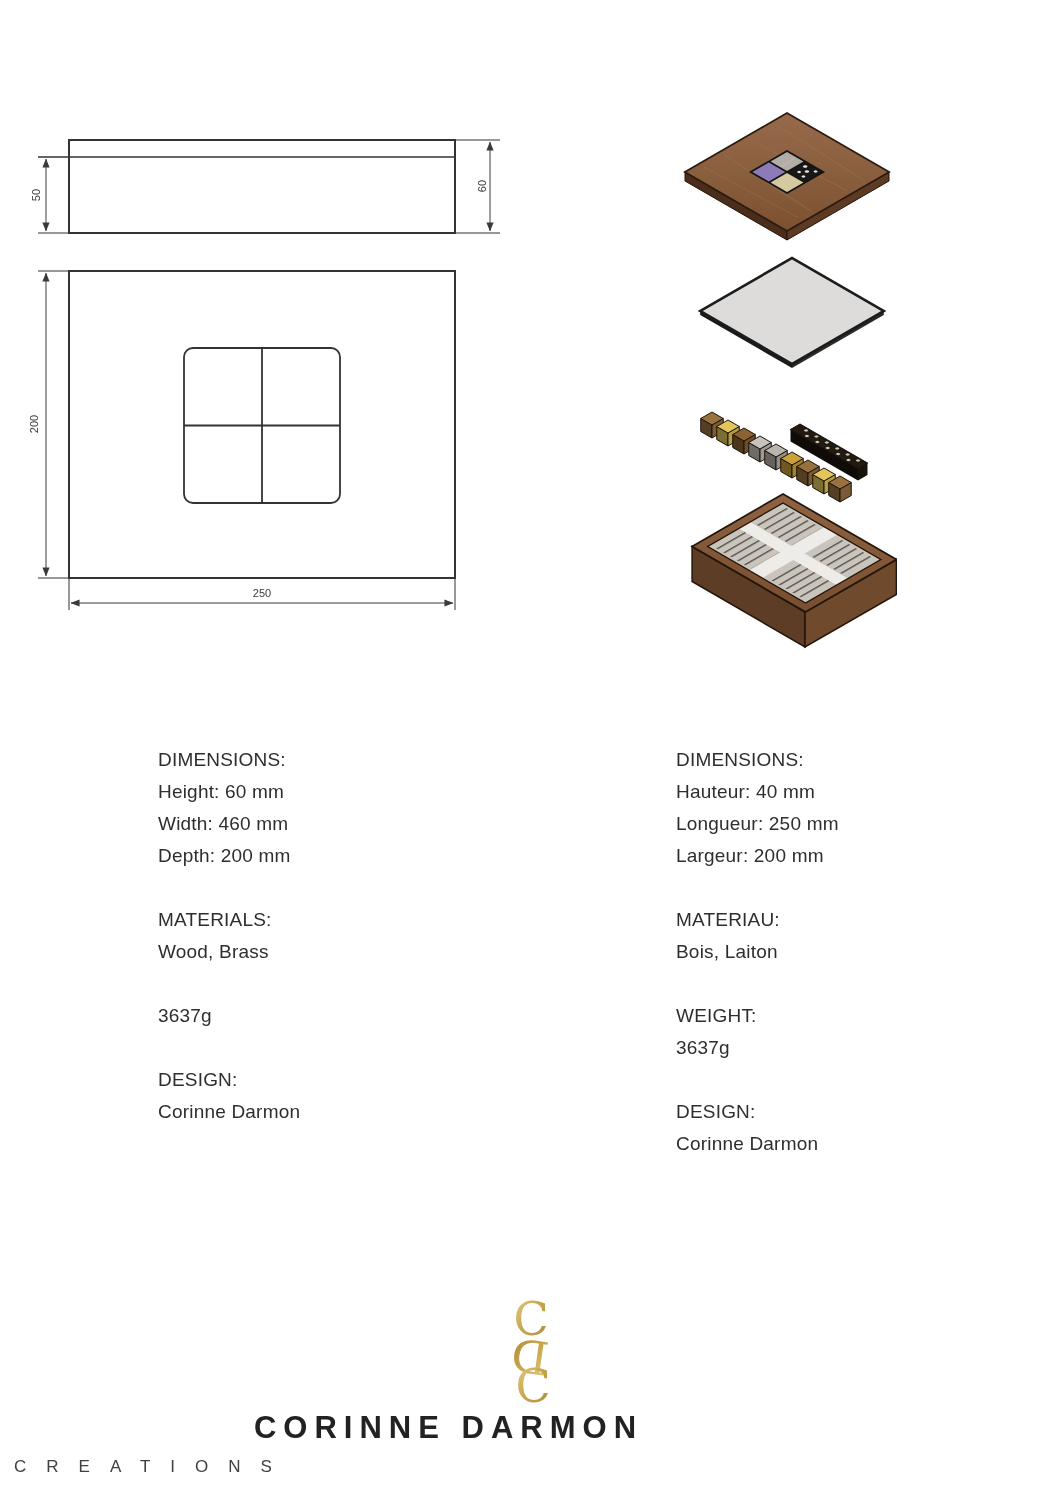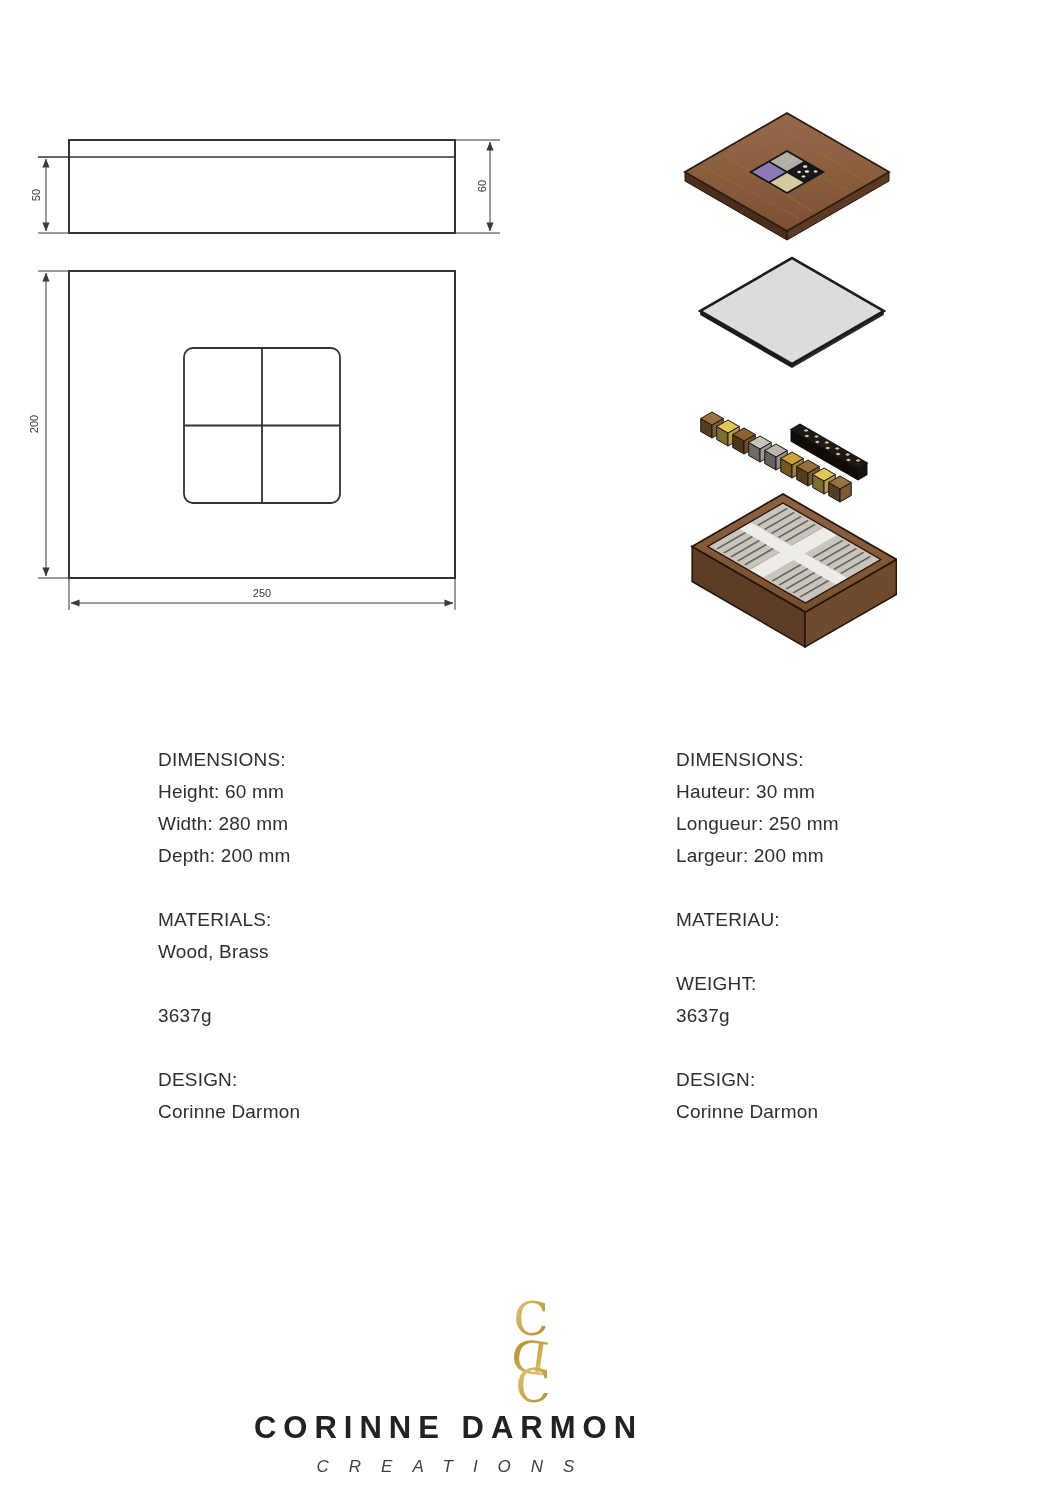--- a/index.html
+++ b/index.html
@@ -7,22 +7,22 @@
          font-family:"Liberation Sans",sans-serif;overflow:hidden;}
   svg{position:absolute;display:block;}
   .dim-label{font-size:11px;fill:#3a3a3a;font-family:"Liberation Sans",sans-serif;}
   .spec-col{position:absolute;top:744px;width:330px;font-size:19px;line-height:32px;
             color:#2e2e2e;letter-spacing:0.2px;}
   .spec-col .block{margin:0 0 32px 0;}
   .spec-en{left:158px;}
   .spec-fr{left:676px;}
   .brand-name{position:absolute;left:0;right:0;top:1410px;text-align:center;
               font-size:31px;font-weight:600;letter-spacing:7px;color:#222;}
-  .brand-tagline{position:absolute;left:14px;right:0;top:1457px;text-align:center;
-              font-size:17px;font-weight:400;letter-spacing:20px;color:#404040;font-style:italic;}
+  .brand-tagline{position:absolute;left:14px;right:0;top:1457px;
+              font-size:17px;font-weight:400;letter-spacing:20px;color:#404040;}
 </style>
 </head>
 <body>
 
 <div class="sheet">
 
   <svg style="left:0;top:100px" width="560" height="530" viewBox="0 100 560 530">
     <defs>
       <marker id="arr" viewBox="0 0 10 10" refX="9.5" refY="5" markerWidth="9" markerHeight="9" orient="auto-start-reverse">
         <path d="M0,1 L10,5 L0,9 z" fill="#3a3a3a"></path>
@@ -170,45 +170,46 @@
         <rect x="57" y="9" width="15" height="87" fill="#eeece8"></rect>
         <rect x="9" y="9" width="113" height="87" fill="none" stroke="#241509" stroke-width="1.5"></rect>
       </g>
     </g>
   </svg>
 
   <div class="spec-col spec-en">
     <div class="block">
       <div>DIMENSIONS:</div>
       <div>Height: 60 mm</div>
-      <div>Width: 280 mm</div>
+      <div>Width: 460 mm</div>
       <div>Depth: 200 mm</div>
     </div>
     <div class="block">
       <div>MATERIALS:</div>
       <div>Wood, Brass</div>
     </div>
     <div class="block">
       <div>3637g</div>
     </div>
     <div class="block">
       <div>DESIGN:</div>
       <div>Corinne Darmon</div>
     </div>
   </div>
 
   <div class="spec-col spec-fr">
     <div class="block">
       <div>DIMENSIONS:</div>
-      <div>Hauteur: 30 mm</div>
+      <div>Hauteur: 40 mm</div>
       <div>Longueur: 250 mm</div>
       <div>Largeur: 200 mm</div>
     </div>
     <div class="block">
       <div>MATERIAU:</div>
+      <div>Bois, Laiton</div>
     </div>
     <div class="block">
       <div>WEIGHT:</div>
       <div>3637g</div>
     </div>
     <div class="block">
       <div>DESIGN:</div>
       <div>Corinne Darmon</div>
     </div>
   </div>

